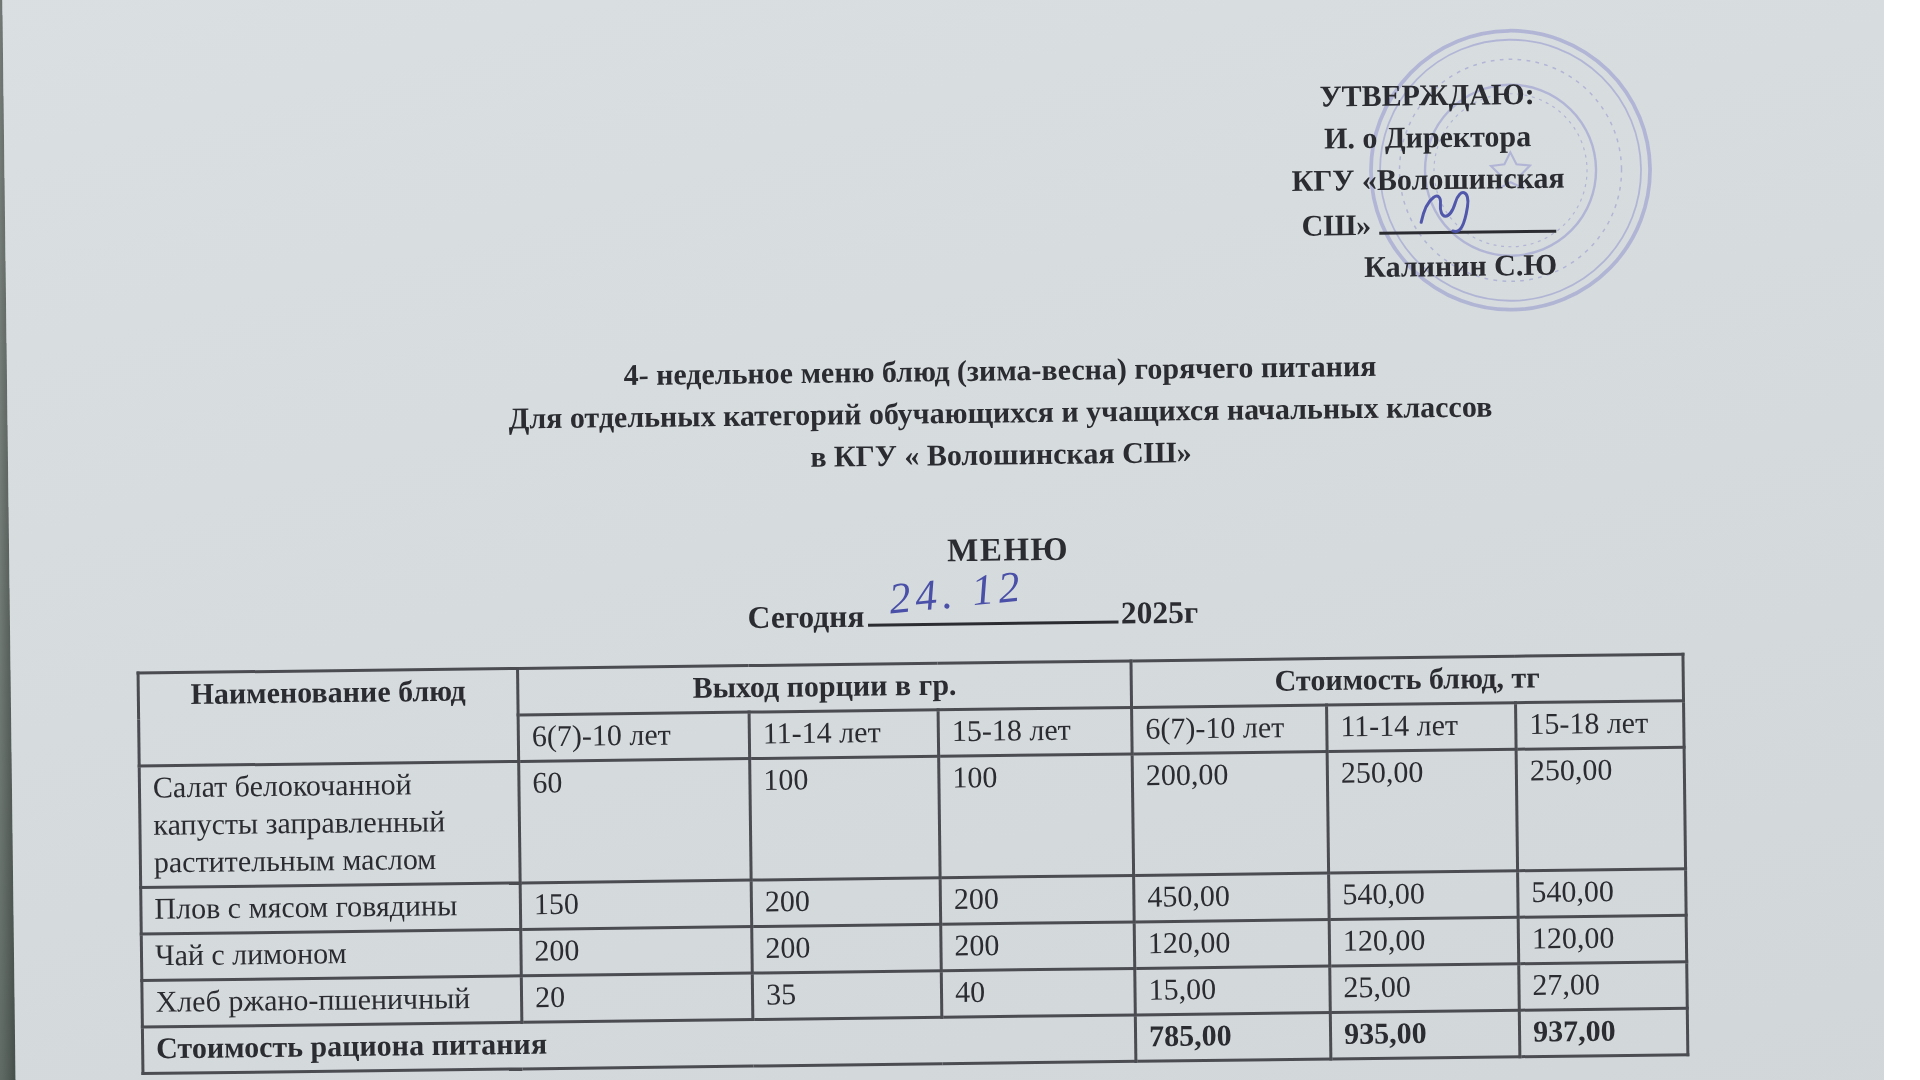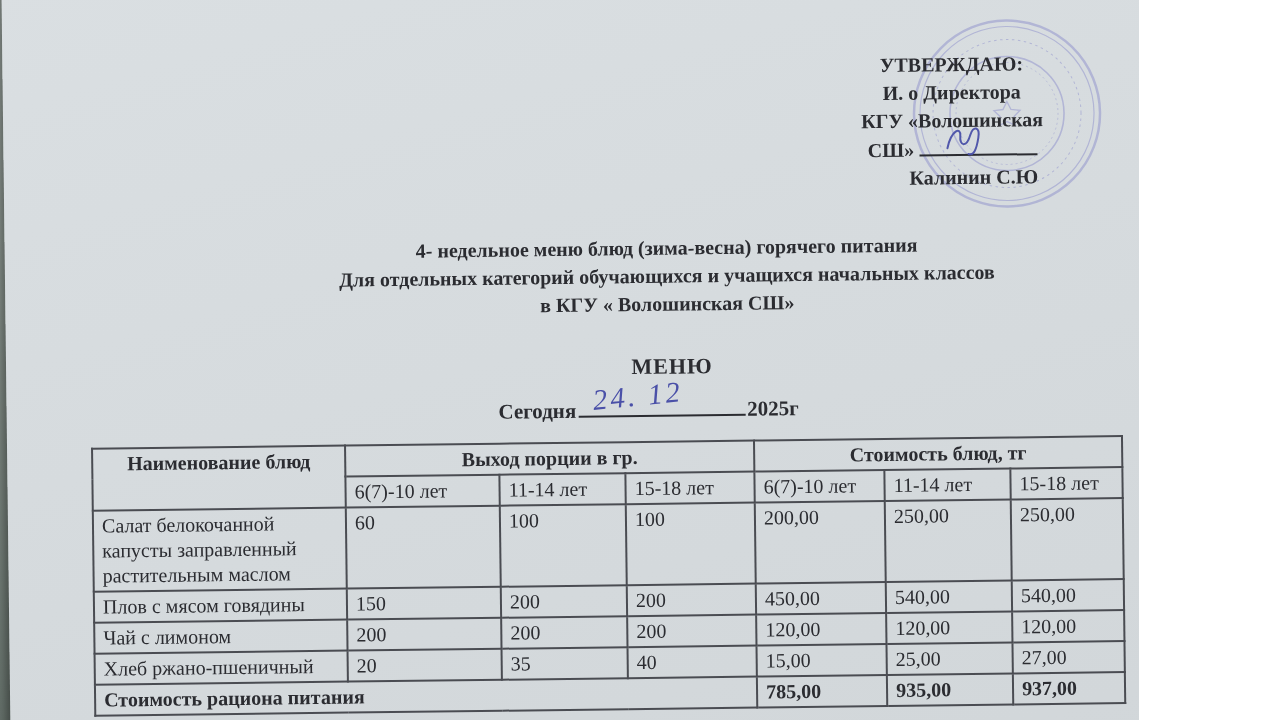--- a/index.html
+++ b/index.html
@@ -1,19 +1,19 @@
 <!DOCTYPE html>
 <html><head>
 <meta charset="utf-8">
 <style>
   * { margin: 0; padding: 0; box-sizing: border-box; }
   body { width: 1280px; height: 720px; overflow: hidden; font-family: "Liberation Serif", "DejaVu Serif", serif; }
 
   .photo {
-    position: relative; width: 1139px; height: 720px; overflow: hidden;
+    position: relative; width: 1256px; height: 720px; overflow: hidden;
     background: linear-gradient(to bottom, #99a29d 0%, #8a948e 35%, #636e68 100%);
   }
 
   .paper {
     position: absolute; left: 6px; top: -30px; width: 1356px; height: 790px;
     background: linear-gradient(165deg, #dadfe2 0%, #d6dbde 45%, #d1d6d9 100%);
     transform: rotate(-0.7deg); transform-origin: 634px 390px;
     box-shadow: -4px 0 9px rgba(0,0,0,0.35);
   }
 

